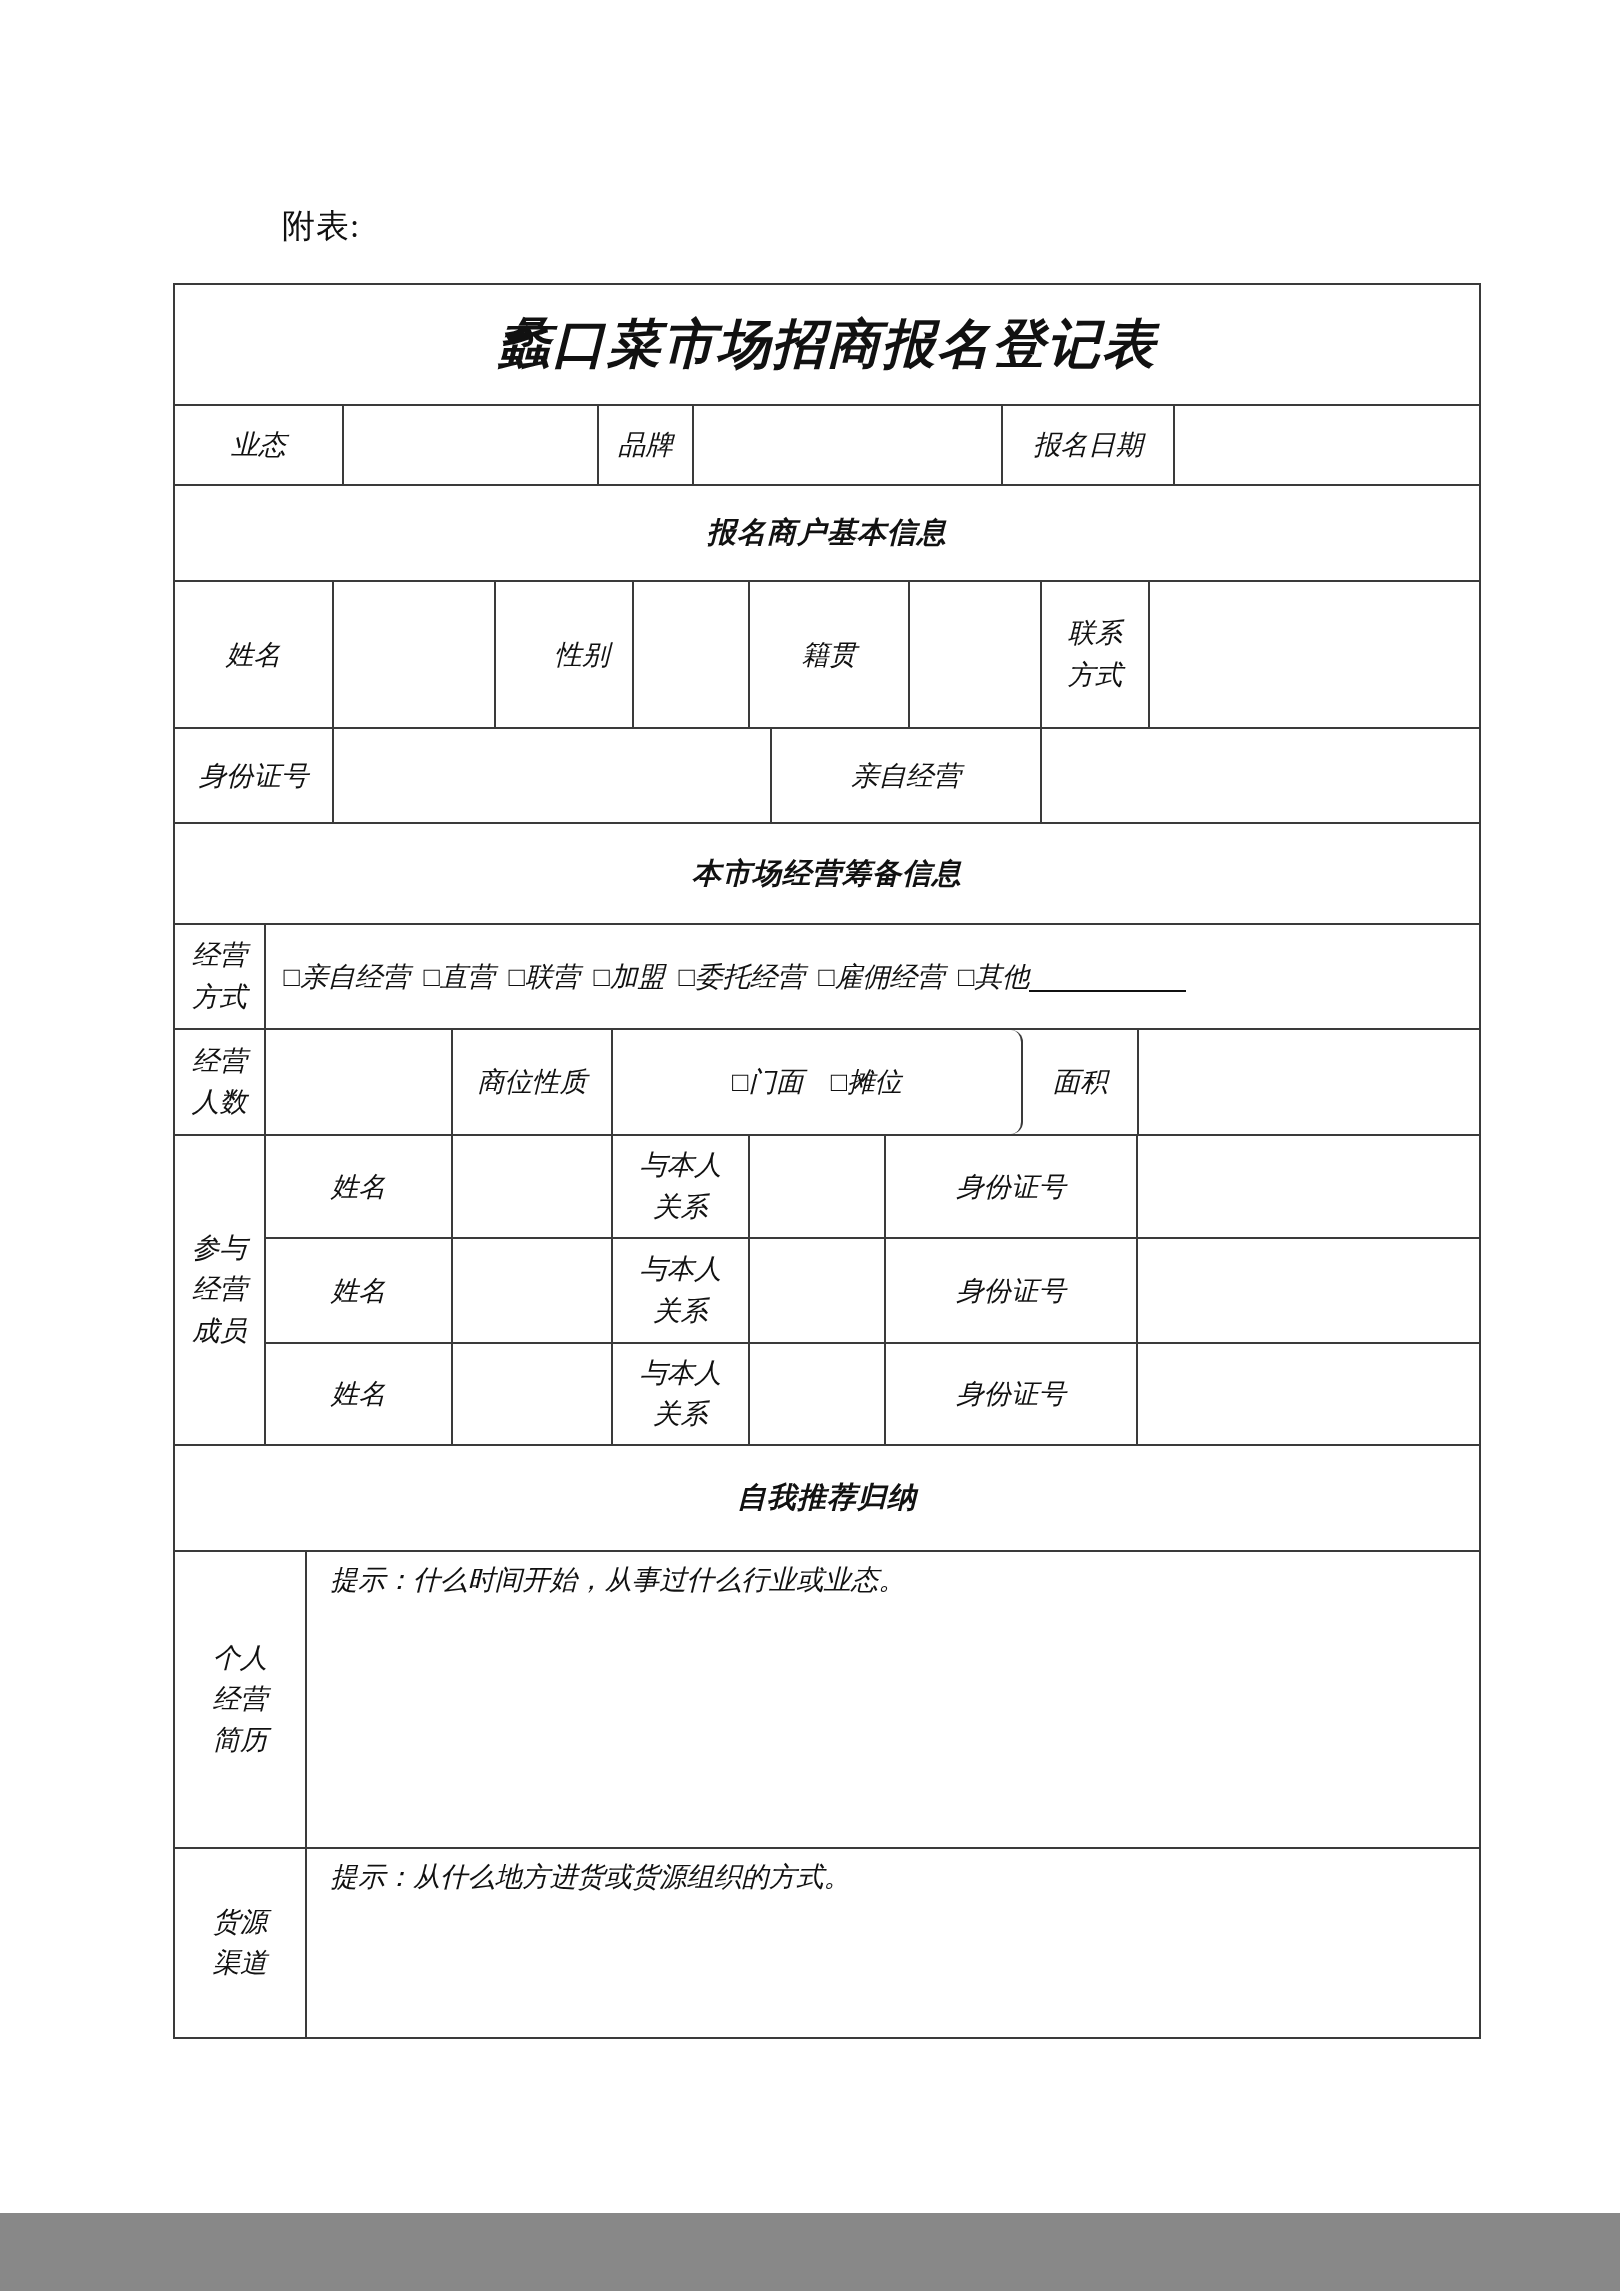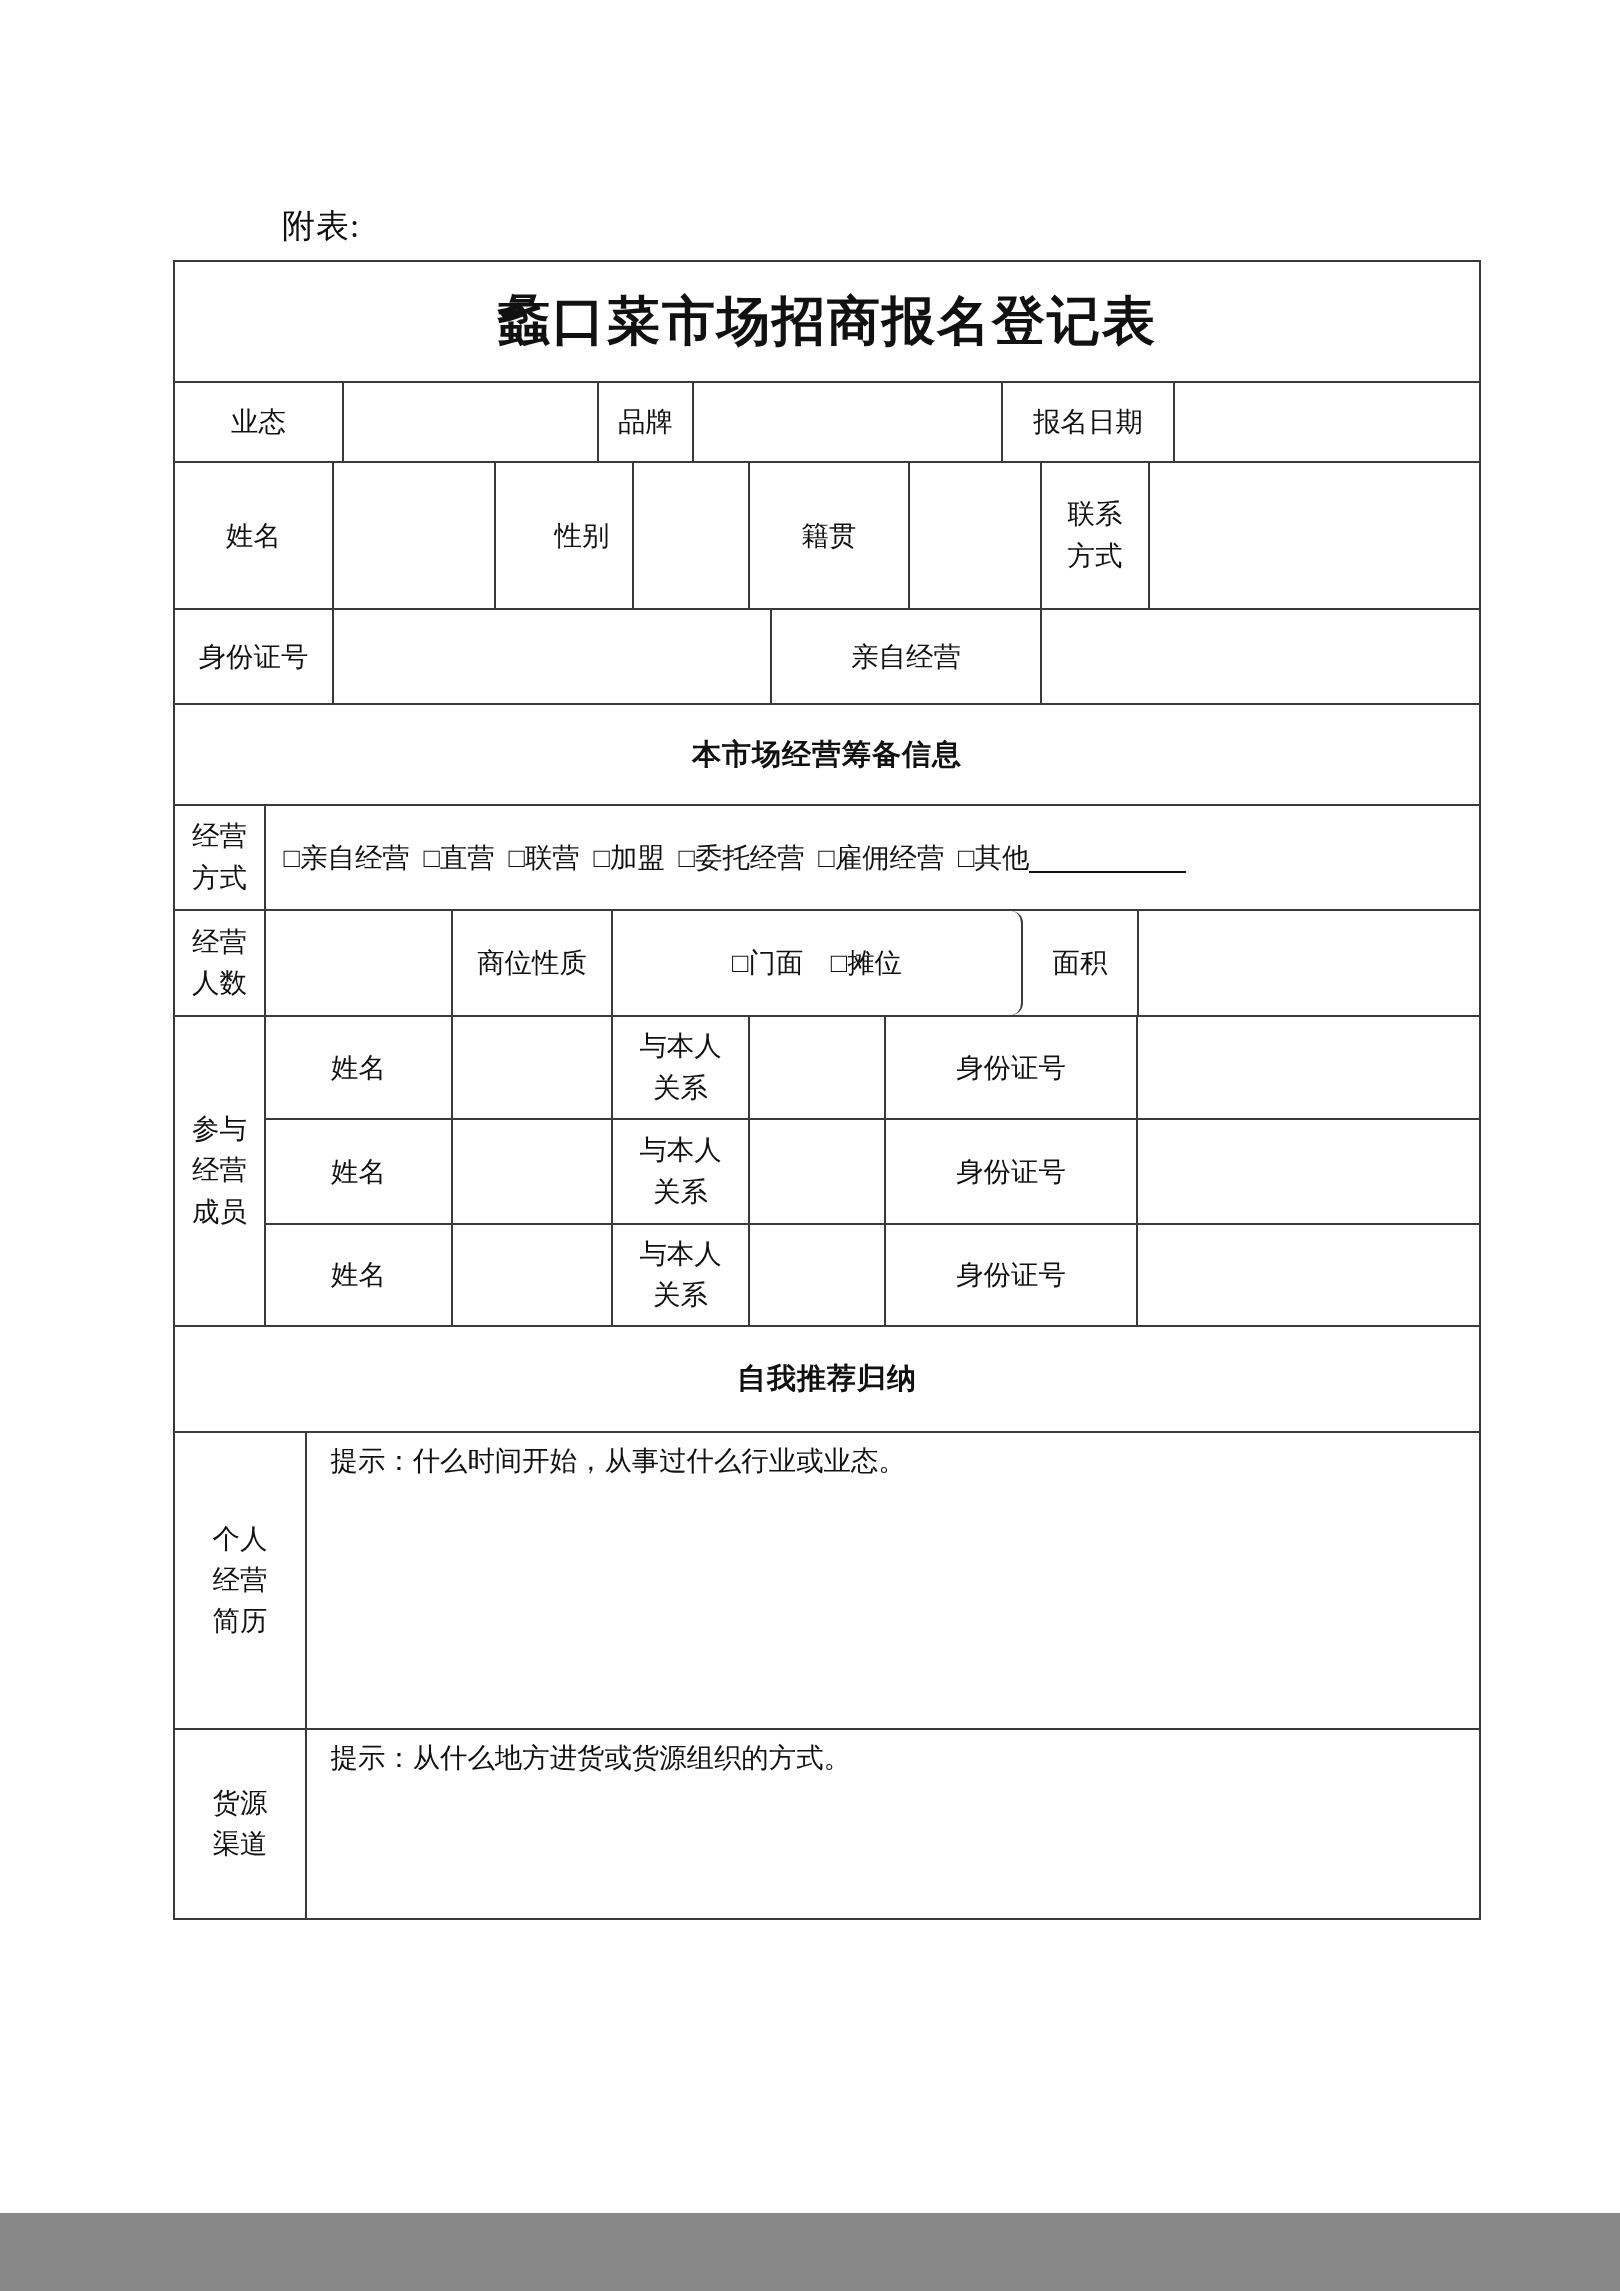--- a/index.html
+++ b/index.html
@@ -14,24 +14,25 @@
     background:var(--page);
     margin:0 auto;
     font-family:"Liberation Serif","DejaVu Serif",serif;
     color:var(--text);
   }
   .annotation{
     position:absolute;left:282px;top:204px;
     font-size:33px;letter-spacing:1px;
   }
   .tbl{
-    position:absolute;left:173px;top:260px;width:1308px;
+    position:absolute;left:173px;top:283px;width:1308px;
     border:2.9px solid var(--border);
     box-sizing:border-box;
     font-size:27.4px;
+    font-style:italic;
   }
   .r{display:flex;border-bottom:2px solid var(--border);box-sizing:border-box;}
   .r.last{border-bottom:none;}
   .c{
     display:flex;align-items:center;justify-content:center;
     text-align:center;box-sizing:border-box;
     border-right:2px solid var(--border);
     overflow:hidden;
   }
   .c.end{border-right:none;}
@@ -101,20 +102,23 @@
 
     <div class="r r2">
       <div class="c w172">业态</div>
       <div class="c w260"></div>
       <div class="c w97">品牌</div>
       <div class="c w315"></div>
       <div class="c w175">报名日期</div>
       <div class="c end grow"></div>
     </div>
 
+    <div class="r sec-row">
+      <div class="c end grow sec-cell">报名商户基本信息</div>
+    </div>
 
     <div class="r r4">
       <div class="c w162">姓名</div>
       <div class="c w165"></div>
       <div class="c w141">性别</div>
       <div class="c w118"></div>
       <div class="c w163">籍贯</div>
       <div class="c w135"></div>
       <div class="c w110 ml">联系
 方式</div>

